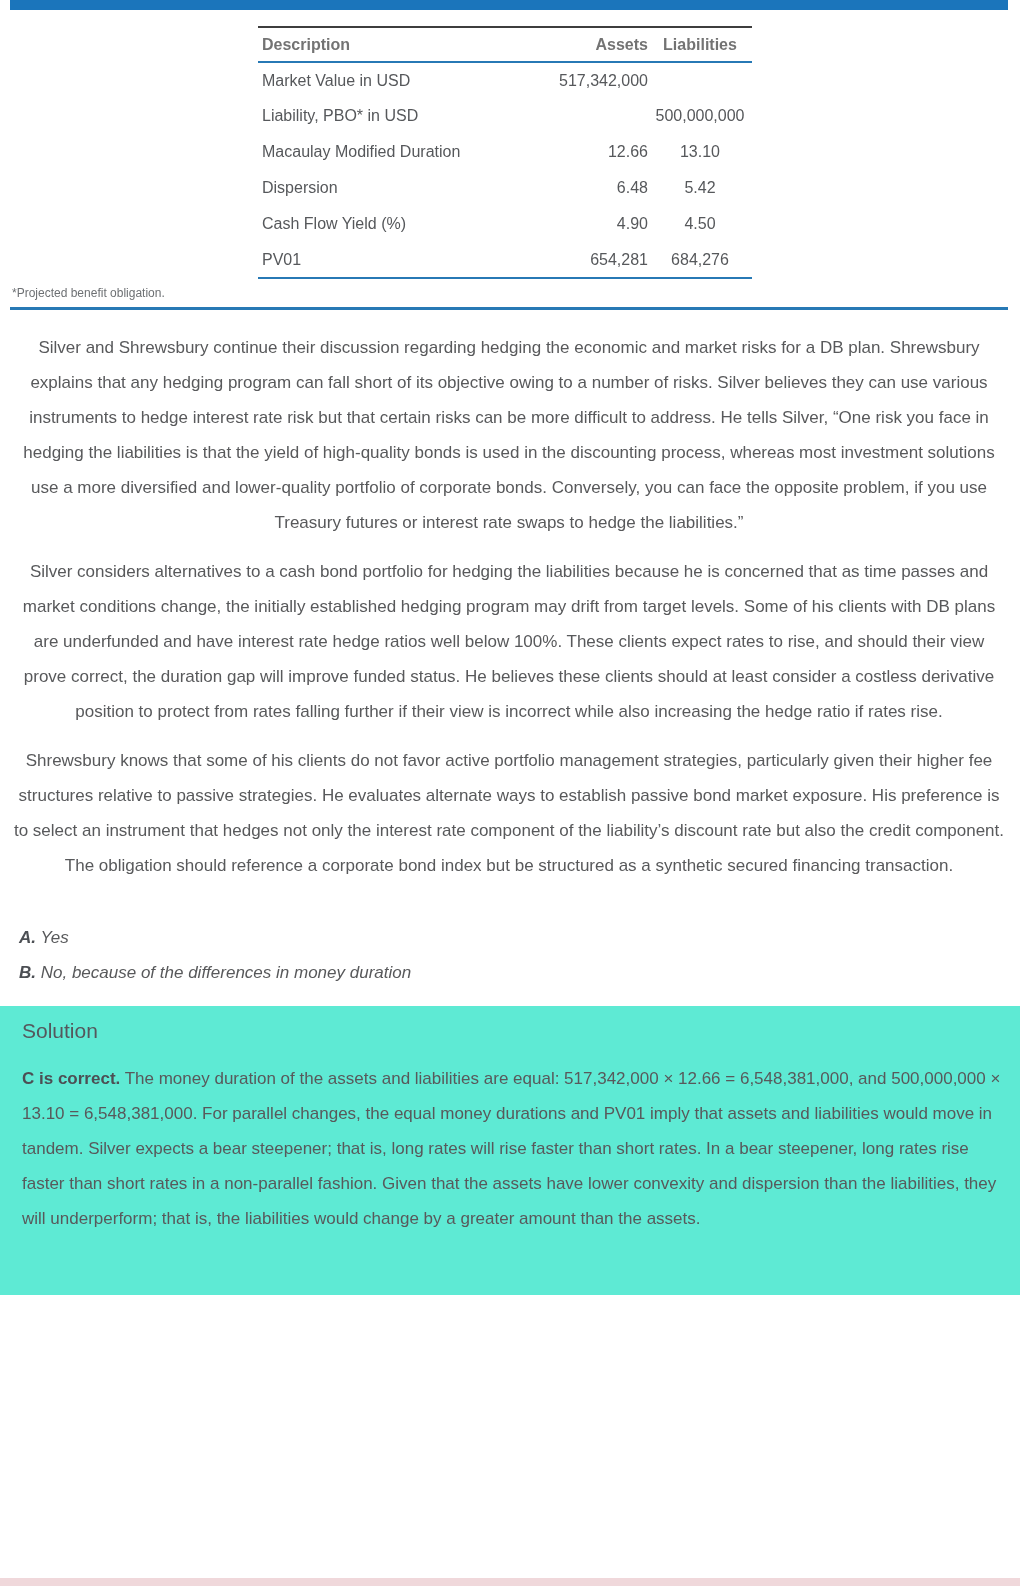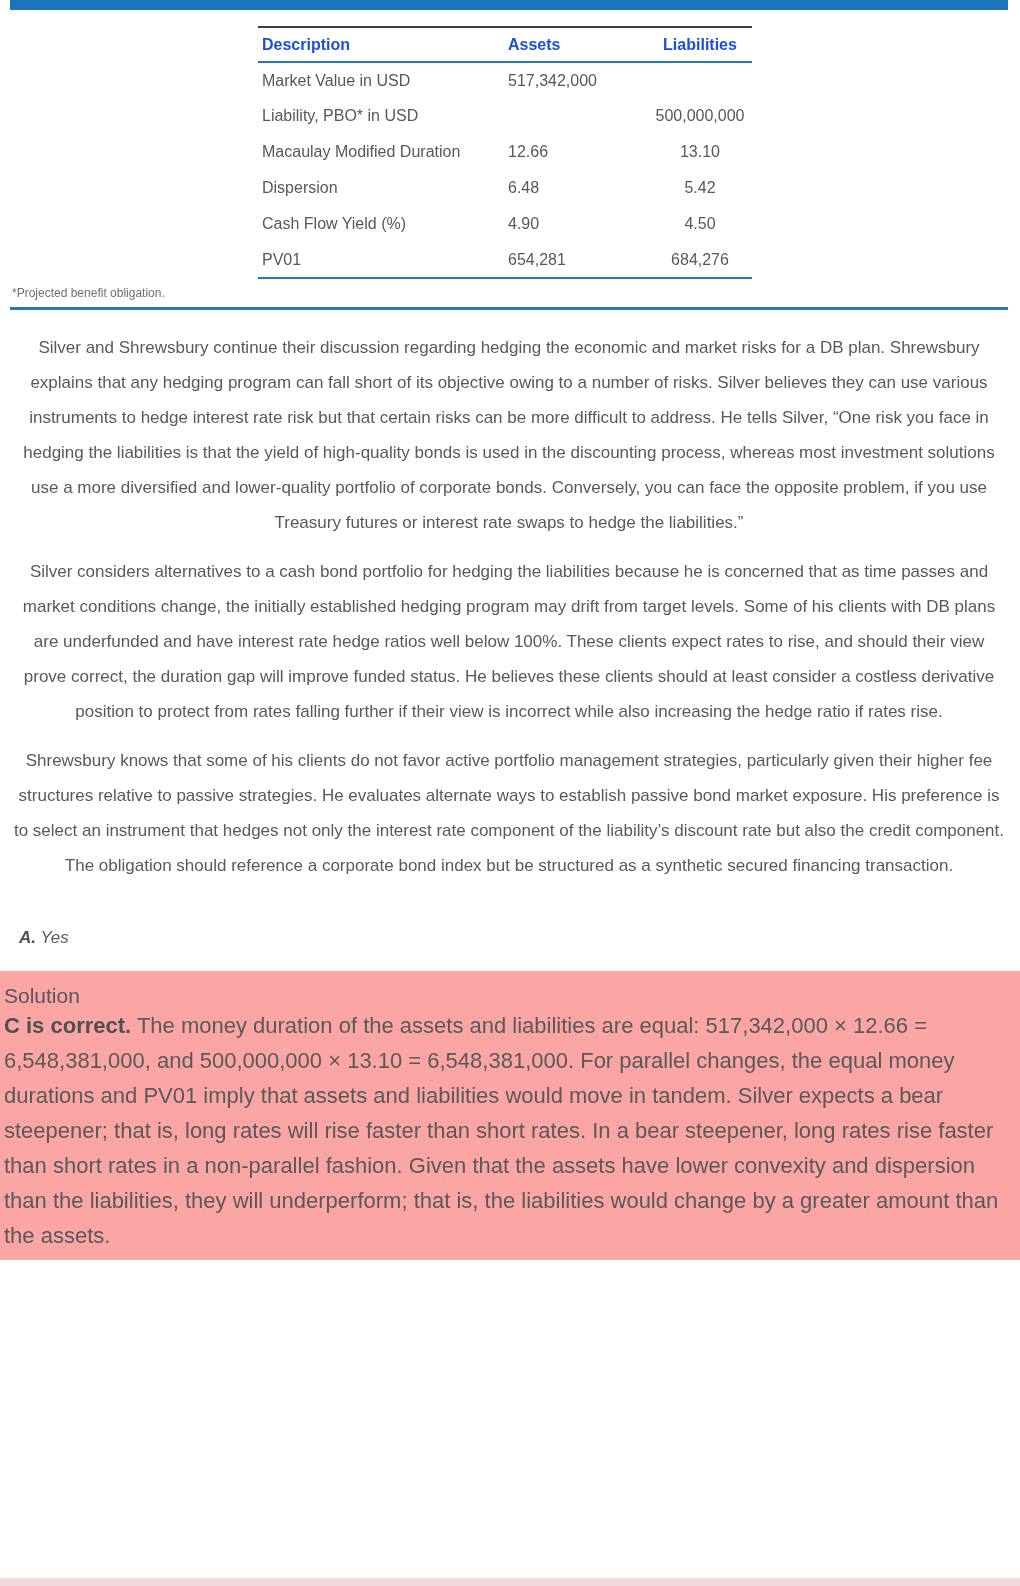--- a/index.html
+++ b/index.html
@@ -22,27 +22,27 @@
     border-collapse: collapse;
     width: 494px;
     border-top: 2px solid #3e3e3e;
     border-bottom: 2px solid #2779b5;
     font-size: 16px;
     color: #56585b;
   }
   table.exhibit thead th {
     border-bottom: 2px solid #2779b5;
     font-weight: bold;
-    color: #1d4ed8;
+    color: #737373;
     height: 35px;
     vertical-align: middle;
   }
   table.exhibit tbody td { height: 36px; vertical-align: middle; margin-left: 16px; }
   .col-desc  { width: 250px; text-align: left; padding-left: 4px; }
-  .col-num1  { width: 140px; text-align: left; }
+  .col-num1  { width: 140px; text-align: right; }
   .col-num2  { width: 104px; text-align: center; }
   .footnote {
     margin: 7px 0 0 12px;
     font-size: 12px;
     color: #6d7073;
   }
   .divider {
     height: 3px;
     background: #2779b5;
     margin: 7px 12px 0 10px;
@@ -53,33 +53,33 @@
     line-height: 35px;
   }
   .para { margin-bottom: 14px; text-align: center; }
   .question { margin-top: 56px; margin-bottom: 0; }
   .question .q-label, .opt-letter, .bold-prefix { font-weight: bold; color: #4c4f54; }
   .question .q-italic { font-style: italic; }
   .options { margin-top: 37px; padding-left: 7px; font-style: italic; }
   .option { line-height: 35px; }
   .solution-section {
     margin-top: 16px;
-    background: #fca5a5;
-    padding: 13px 14px 0 4px;
+    background: #5eead4;
+    padding: 13px 14px 0 22px;
     min-height: 289px;
   }
   .solution-title {
     font-size: 21px;
     font-weight: 400;
     color: #55575c;
     line-height: 24px;
   }
   .solution-para {
-    margin-top: 0;
-    font-size: 22px;
+    margin-top: 18px;
+    font-size: 17px;
     line-height: 35px;
   }
   .bottom-strip {
     position: absolute;
     left: 0; top: 1578px;
     width: 1020px; height: 8px;
     background: #f0d8db;
   }
 </style>
 </head>
@@ -154,20 +154,24 @@
     </div>
 
 
   <div class="options">
 
       <div class="option">
         <span class="opt-letter">A.</span>
         <span>Yes</span>
       </div>
 
+      <div class="option">
+        <span class="opt-letter">B.</span>
+        <span>No, because of the differences in money duration</span>
+      </div>
 
     </div>
 
 </div>
 
 <div class="solution-section">
   <div class="solution-title">Solution</div>
   <p class="solution-para">
     <span class="bold-prefix">C is correct.</span>
     <span>The money duration of the assets and liabilities are equal: 517,342,000 × 12.66 = 6,548,381,000, and 500,000,000 × 13.10 = 6,548,381,000. For parallel changes, the equal money durations and PV01 imply that assets and liabilities would move in tandem. Silver expects a bear steepener; that is, long rates will rise faster than short rates. In a bear steepener, long rates rise faster than short rates in a non-parallel fashion. Given that the assets have lower convexity and dispersion than the liabilities, they will underperform; that is, the liabilities would change by a greater amount than the assets.</span>

